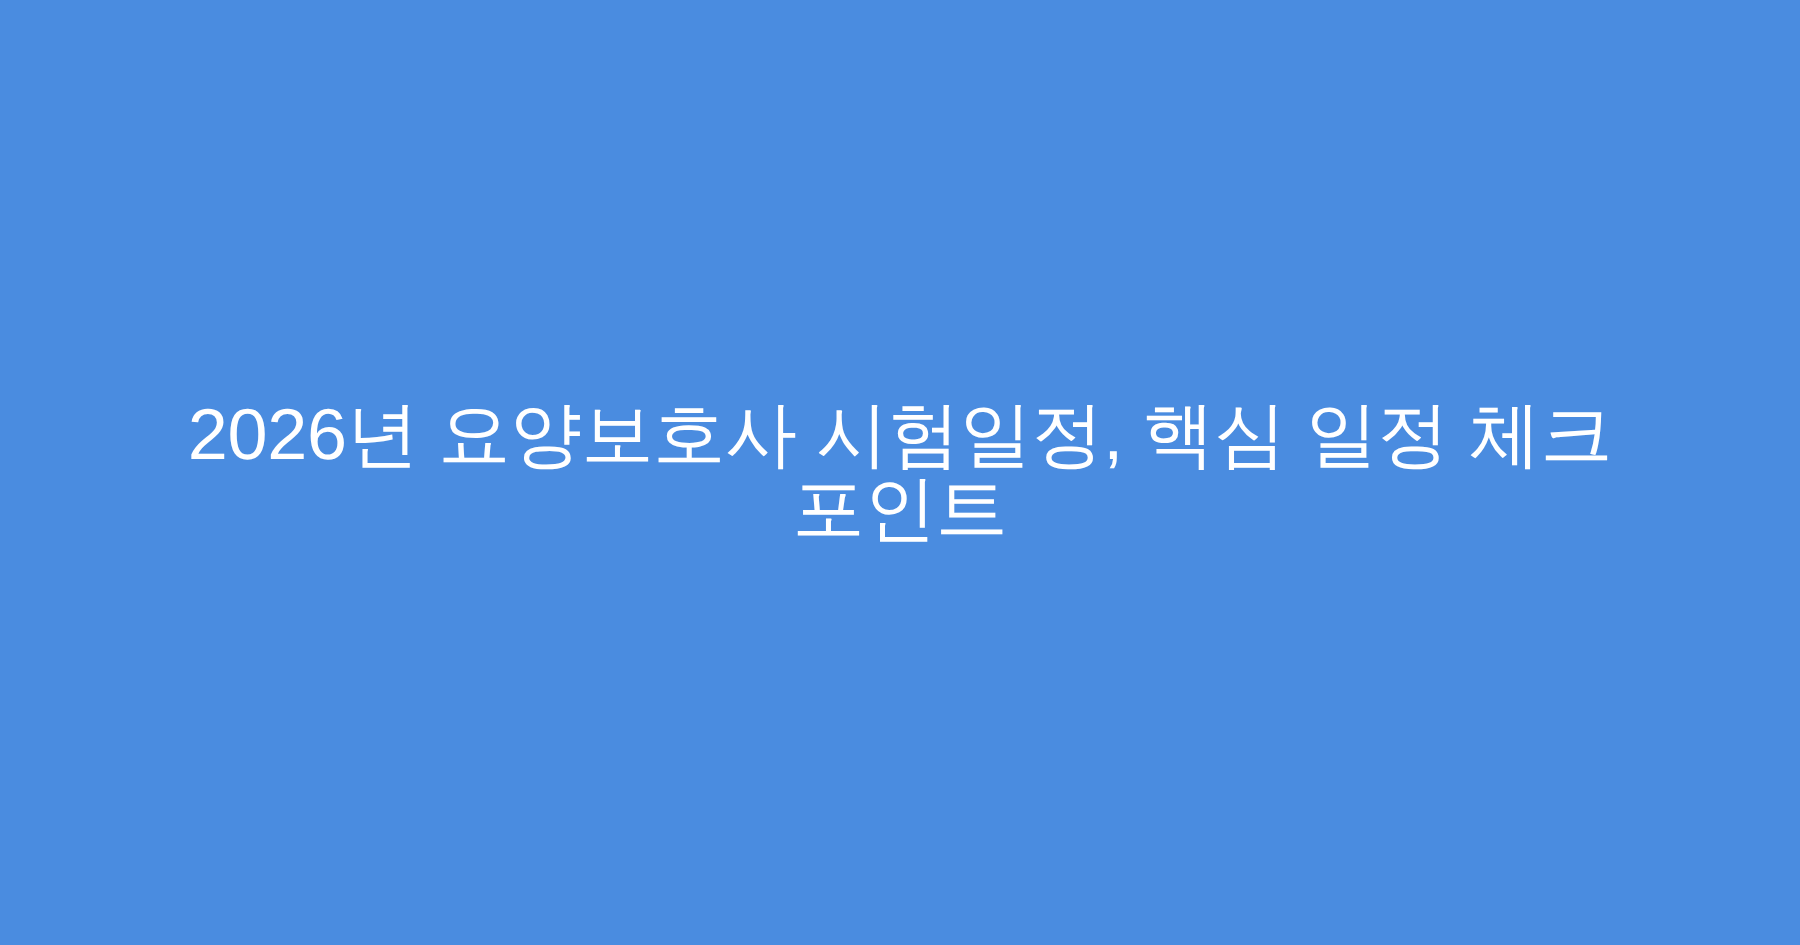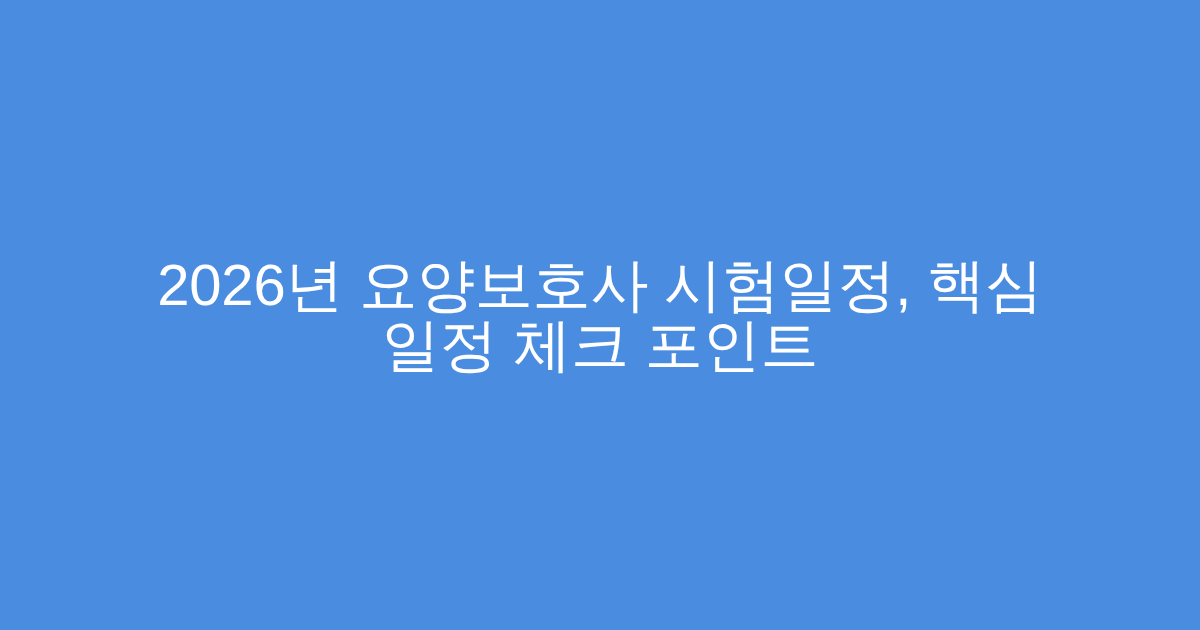--- a/index.html
+++ b/index.html
@@ -35,21 +35,21 @@
     flex-direction: column;
     align-items: center;
     justify-content: center;
   }
 
   .card-title {
     margin: 0;
     width: 100%;
     color: #ffffff;
     font-family: "Liberation Sans", "DejaVu Sans", sans-serif;
-    font-size: 58px;
+    font-size: 48px;
     font-weight: 400;
     line-height: 1.03;
     letter-spacing: -0.2px;
     text-align: center;
     word-break: keep-all;
     overflow-wrap: break-word;
     -webkit-font-smoothing: antialiased;
   }
 </style>
 </head>

